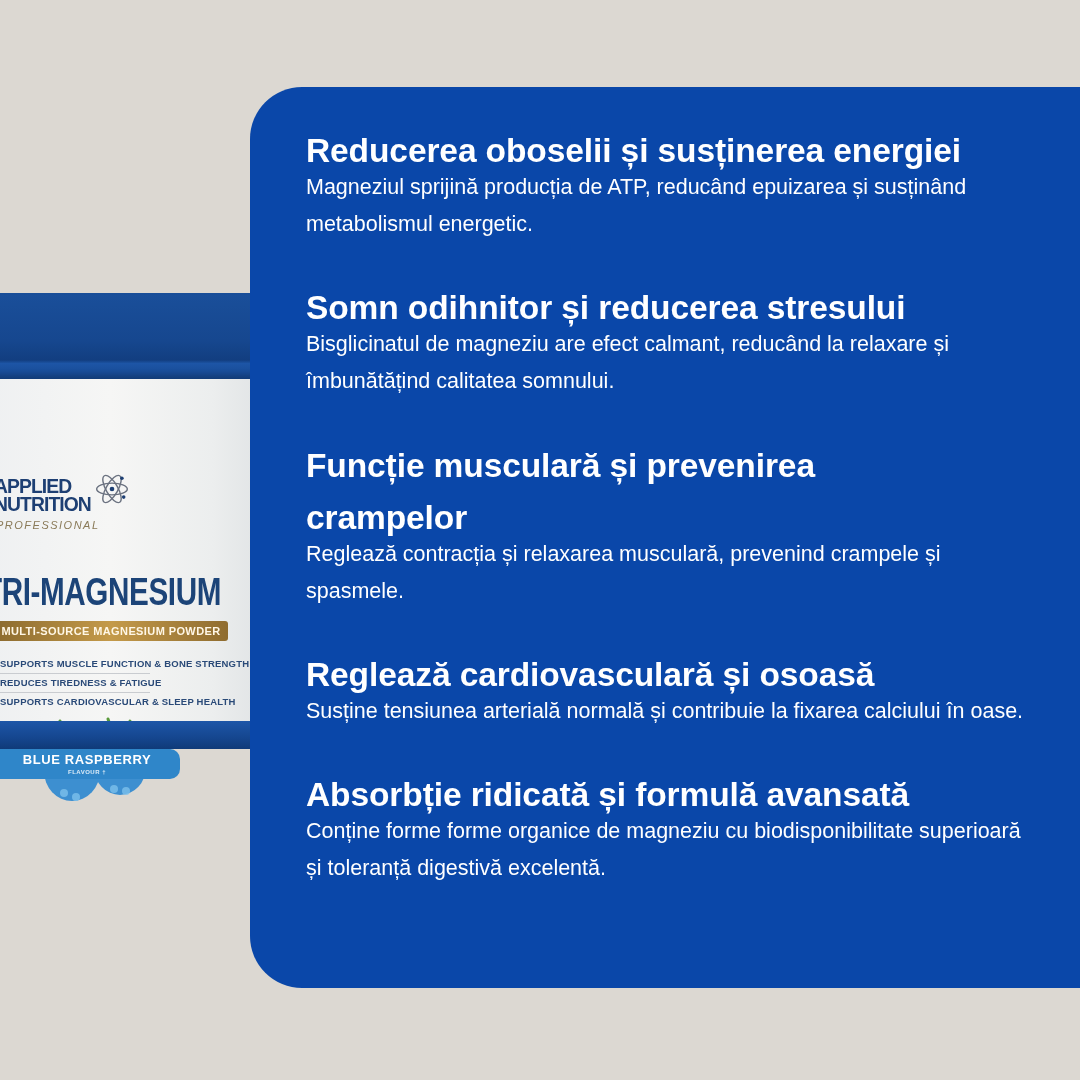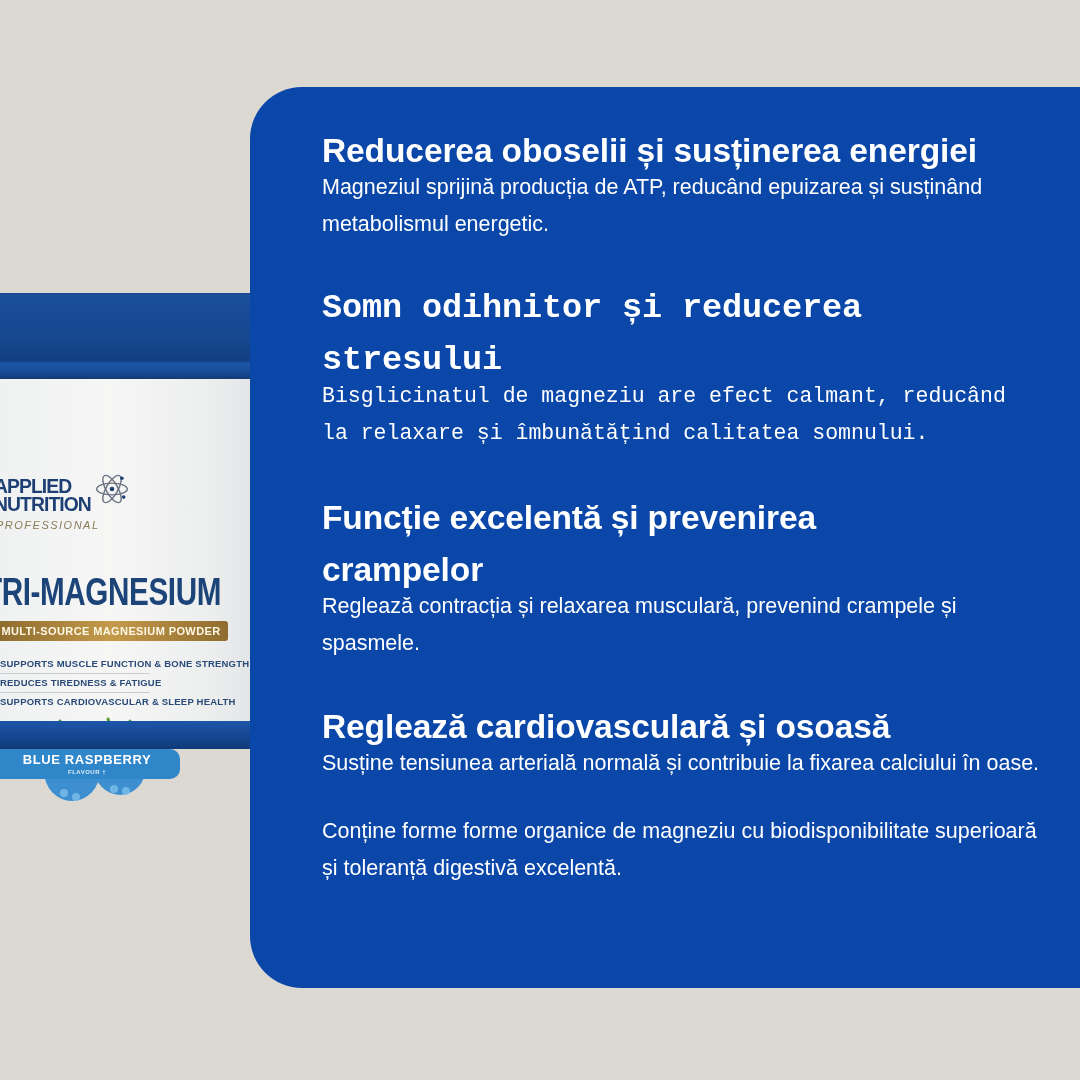--- a/index.html
+++ b/index.html
@@ -69,31 +69,31 @@
       text-align: center; color: #fff;
     }
     .flavour-name { font-size: 13px; font-weight: 700; letter-spacing: 0.6px; line-height: 17px; padding-top: 2px; }
     .flavour-sub { font-size: 6px; font-weight: 700; letter-spacing: 0.5px; line-height: 8px; color: #dcecf8; }
 
     
     .panel {
       position: absolute; left: 250px; top: 87px; width: 880px; height: 901px;
       background: #0a47a9; border-radius: 52px 0 0 52px;
     }
-    .benefits { position: absolute; left: 72px; top: 38px; width: 740px; }
+    .benefits { position: absolute; left: 56px; top: 38px; width: 740px; }
     .benefit { margin-bottom: 39px; }
     .benefit-title {
       color: #ffffff; font-weight: 700; font-size: 33.5px; line-height: 52px;
       margin: 0; letter-spacing: -0.1px;
     }
     .benefit-desc {
       color: #ffffff; font-size: 21.5px; line-height: 37px; margin: -8px 0 0 0;
       width: 720px;
     }
-    .benefit.b2 { margin-bottom: 40px; font-family: Liberation Mono, monospace; }
+    .benefit.b2 { margin-bottom: 40px; }
   </style>
 </head>
 <body>
 
 <div class="jar">
   <div class="jar-lid"></div>
   <div class="jar-body">
     <div class="brand">
       <svg class="atom" viewBox="0 0 40 40">
         <g fill="none" stroke="#6b7280" stroke-width="1.6">
@@ -160,24 +160,25 @@
   <div class="benefits">
     <div class="benefit">
       <h2 class="benefit-title">Reducerea oboselii și susținerea energiei</h2>
       <p class="benefit-desc">Magneziul sprijină producția de ATP, reducând epuizarea și susținând metabolismul energetic.</p>
     </div>
     <div class="benefit b2">
       <h2 class="benefit-title">Somn odihnitor și reducerea stresului</h2>
       <p class="benefit-desc">Bisglicinatul de magneziu are efect calmant, reducând la relaxare și îmbunătățind calitatea somnului.</p>
     </div>
     <div class="benefit">
-      <h2 class="benefit-title" style="width:600px">Funcție excelentă și prevenirea crampelor</h2>
+      <h2 class="benefit-title" style="width:600px">Funcție musculară și prevenirea crampelor</h2>
       <p class="benefit-desc">Reglează contracția și relaxarea musculară, prevenind crampele și spasmele.</p>
     </div>
     <div class="benefit">
       <h2 class="benefit-title">Reglează cardiovasculară și osoasă</h2>
       <p class="benefit-desc">Susține tensiunea arterială normală și contribuie la fixarea calciului în oase.</p>
     </div>
     <div class="benefit">
+      <h2 class="benefit-title">Absorbție ridicată și formulă avansată</h2>
       <p class="benefit-desc">Conține forme forme organice de magneziu cu biodisponibilitate superioară și toleranță digestivă excelentă.</p>
     </div>
   </div>
 </div>
 
 </body></html>

